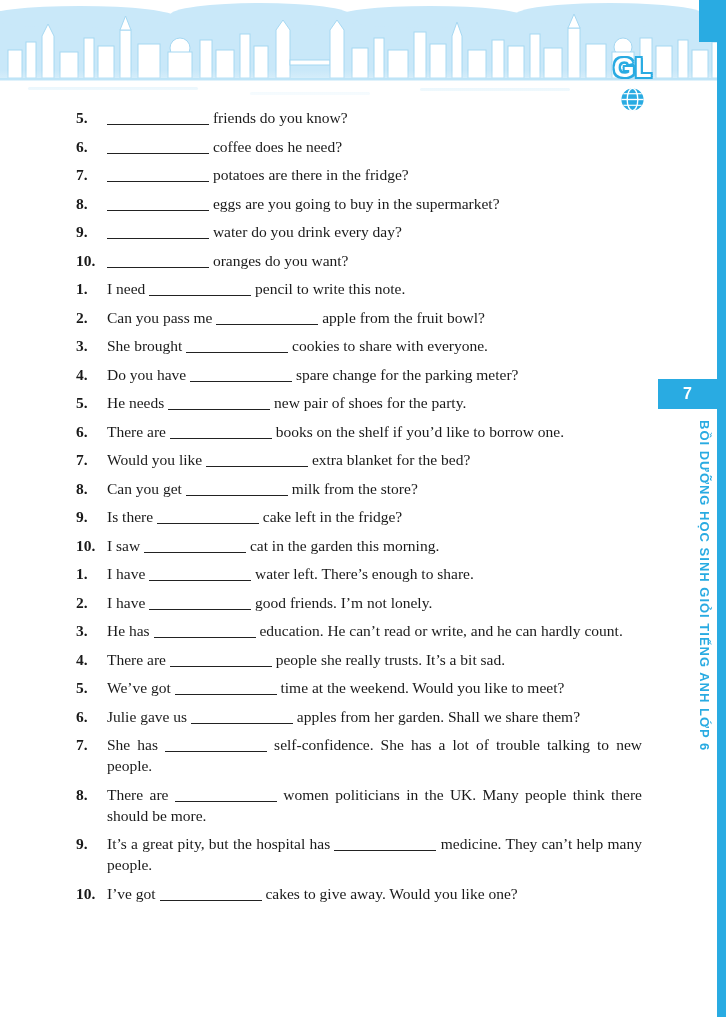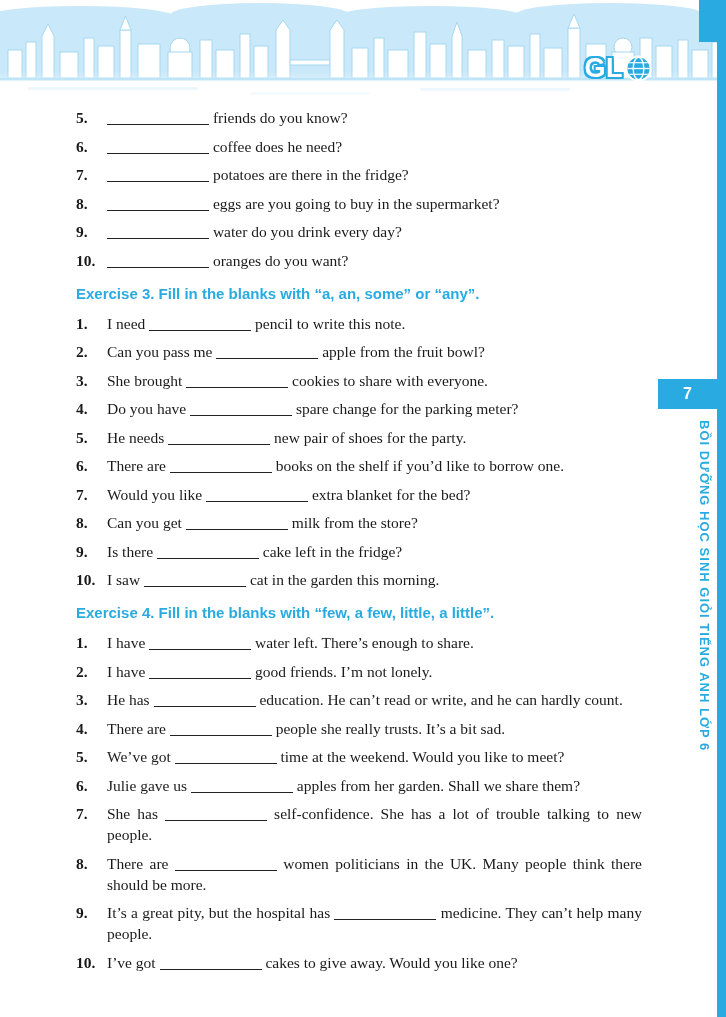--- a/index.html
+++ b/index.html
@@ -7,21 +7,21 @@
   body { width:726px; height:1017px; font-family:"Liberation Serif", serif; }
   .page { position:relative; width:726px; height:1017px; background:#fff; overflow:hidden; }
 
   
   .header { position:absolute; top:0; left:0; width:726px; height:106px; }
   .header svg { display:block; }
   .logo { position:absolute; top:53px; right:74px; display:flex; align-items:center; gap:2px;
           font-family:"Liberation Sans", sans-serif; font-weight:bold; font-size:27px;
           letter-spacing:.5px; color:#fff;
           text-shadow:-2px -2px 0 #29abe2, -2px 2px 0 #29abe2, 2px -2px 0 #29abe2, 2px 2px 0 #29abe2,
-                      -2px 0 0 #29abe2, 2px 0 0 #29abe2, 0 -2px 0 #29abe2, 0 2px 0 #29abe2; }
+                      -2px 0 0 #29abe2, 2px 0 0 #29abe2, 0 -2px 0 #29abe2, 0 2px 0 #29abe2;flex-direction:column; }
   .logo .globe { width:27px; height:27px; flex:0 0 auto; text-shadow:none; }
 
   
   .edge-strip { position:absolute; top:0; right:0; width:9px; height:1017px; background:#29abe2; }
   .corner-block { position:absolute; top:0; right:0; width:27px; height:42px; background:#29abe2; }
   .page-num { position:absolute; top:379px; right:9px; width:59px; height:30px; background:#29abe2;
               color:#fff; font-family:"Liberation Sans", sans-serif; font-weight:bold; font-size:16px;
               display:flex; align-items:center; justify-content:center; }
   .vertical-title { position:absolute; top:420px; right:14px; height:400px;
                     writing-mode:vertical-rl; color:#29abe2; font-family:"Liberation Sans", sans-serif;
@@ -123,34 +123,32 @@
   <div class="content">
     <div id="intro-list">
         <div class="item"><span class="num">5.</span><span class="blank"></span> friends do you know?</div>
         <div class="item"><span class="num">6.</span><span class="blank"></span> coffee does he need?</div>
         <div class="item"><span class="num">7.</span><span class="blank"></span> potatoes are there in the fridge?</div>
         <div class="item"><span class="num">8.</span><span class="blank"></span> eggs are you going to buy in the supermarket?</div>
         <div class="item"><span class="num">9.</span><span class="blank"></span> water do you drink every day?</div>
         <div class="item"><span class="num">10.</span><span class="blank"></span> oranges do you want?</div>
       </div>
     <div id="exercises">
-        <div class="ex-title">Exercise 3. Fill in the blanks with “a, an, some” or “any”.</div>
         <div>
           <div class="item"><span class="num">1.</span>I need <span class="blank"></span> pencil to write this note.</div>
           <div class="item"><span class="num">2.</span>Can you pass me <span class="blank"></span> apple from the fruit bowl?</div>
           <div class="item"><span class="num">3.</span>She brought <span class="blank"></span> cookies to share with everyone.</div>
           <div class="item"><span class="num">4.</span>Do you have <span class="blank"></span> spare change for the parking meter?</div>
           <div class="item"><span class="num">5.</span>He needs <span class="blank"></span> new pair of shoes for the party.</div>
           <div class="item"><span class="num">6.</span>There are <span class="blank"></span> books on the shelf if you’d like to borrow one.</div>
           <div class="item"><span class="num">7.</span>Would you like <span class="blank"></span> extra blanket for the bed?</div>
           <div class="item"><span class="num">8.</span>Can you get <span class="blank"></span> milk from the store?</div>
           <div class="item"><span class="num">9.</span>Is there <span class="blank"></span> cake left in the fridge?</div>
           <div class="item"><span class="num">10.</span>I saw <span class="blank"></span> cat in the garden this morning.</div>
         </div>
-        <div class="ex-title">Exercise 4. Fill in the blanks with “few, a few, little, a little”.</div>
         <div>
           <div class="item"><span class="num">1.</span>I have <span class="blank"></span> water left. There’s enough to share.</div>
           <div class="item"><span class="num">2.</span>I have <span class="blank"></span> good friends. I’m not lonely.</div>
           <div class="item"><span class="num">3.</span>He has <span class="blank"></span> education. He can’t read or write, and he can hardly count.</div>
           <div class="item"><span class="num">4.</span>There are <span class="blank"></span> people she really trusts. It’s a bit sad.</div>
           <div class="item"><span class="num">5.</span>We’ve got <span class="blank"></span> time at the weekend. Would you like to meet?</div>
           <div class="item"><span class="num">6.</span>Julie gave us <span class="blank"></span> apples from her garden. Shall we share them?</div>
           <div class="item"><span class="num">7.</span>She has <span class="blank"></span> self-confidence. She has a lot of trouble talking to new people.</div>
           <div class="item"><span class="num">8.</span>There are <span class="blank"></span> women politicians in the UK. Many people think there should be more.</div>
           <div class="item"><span class="num">9.</span>It’s a great pity, but the hospital has <span class="blank"></span> medicine. They can’t help many people.</div>

